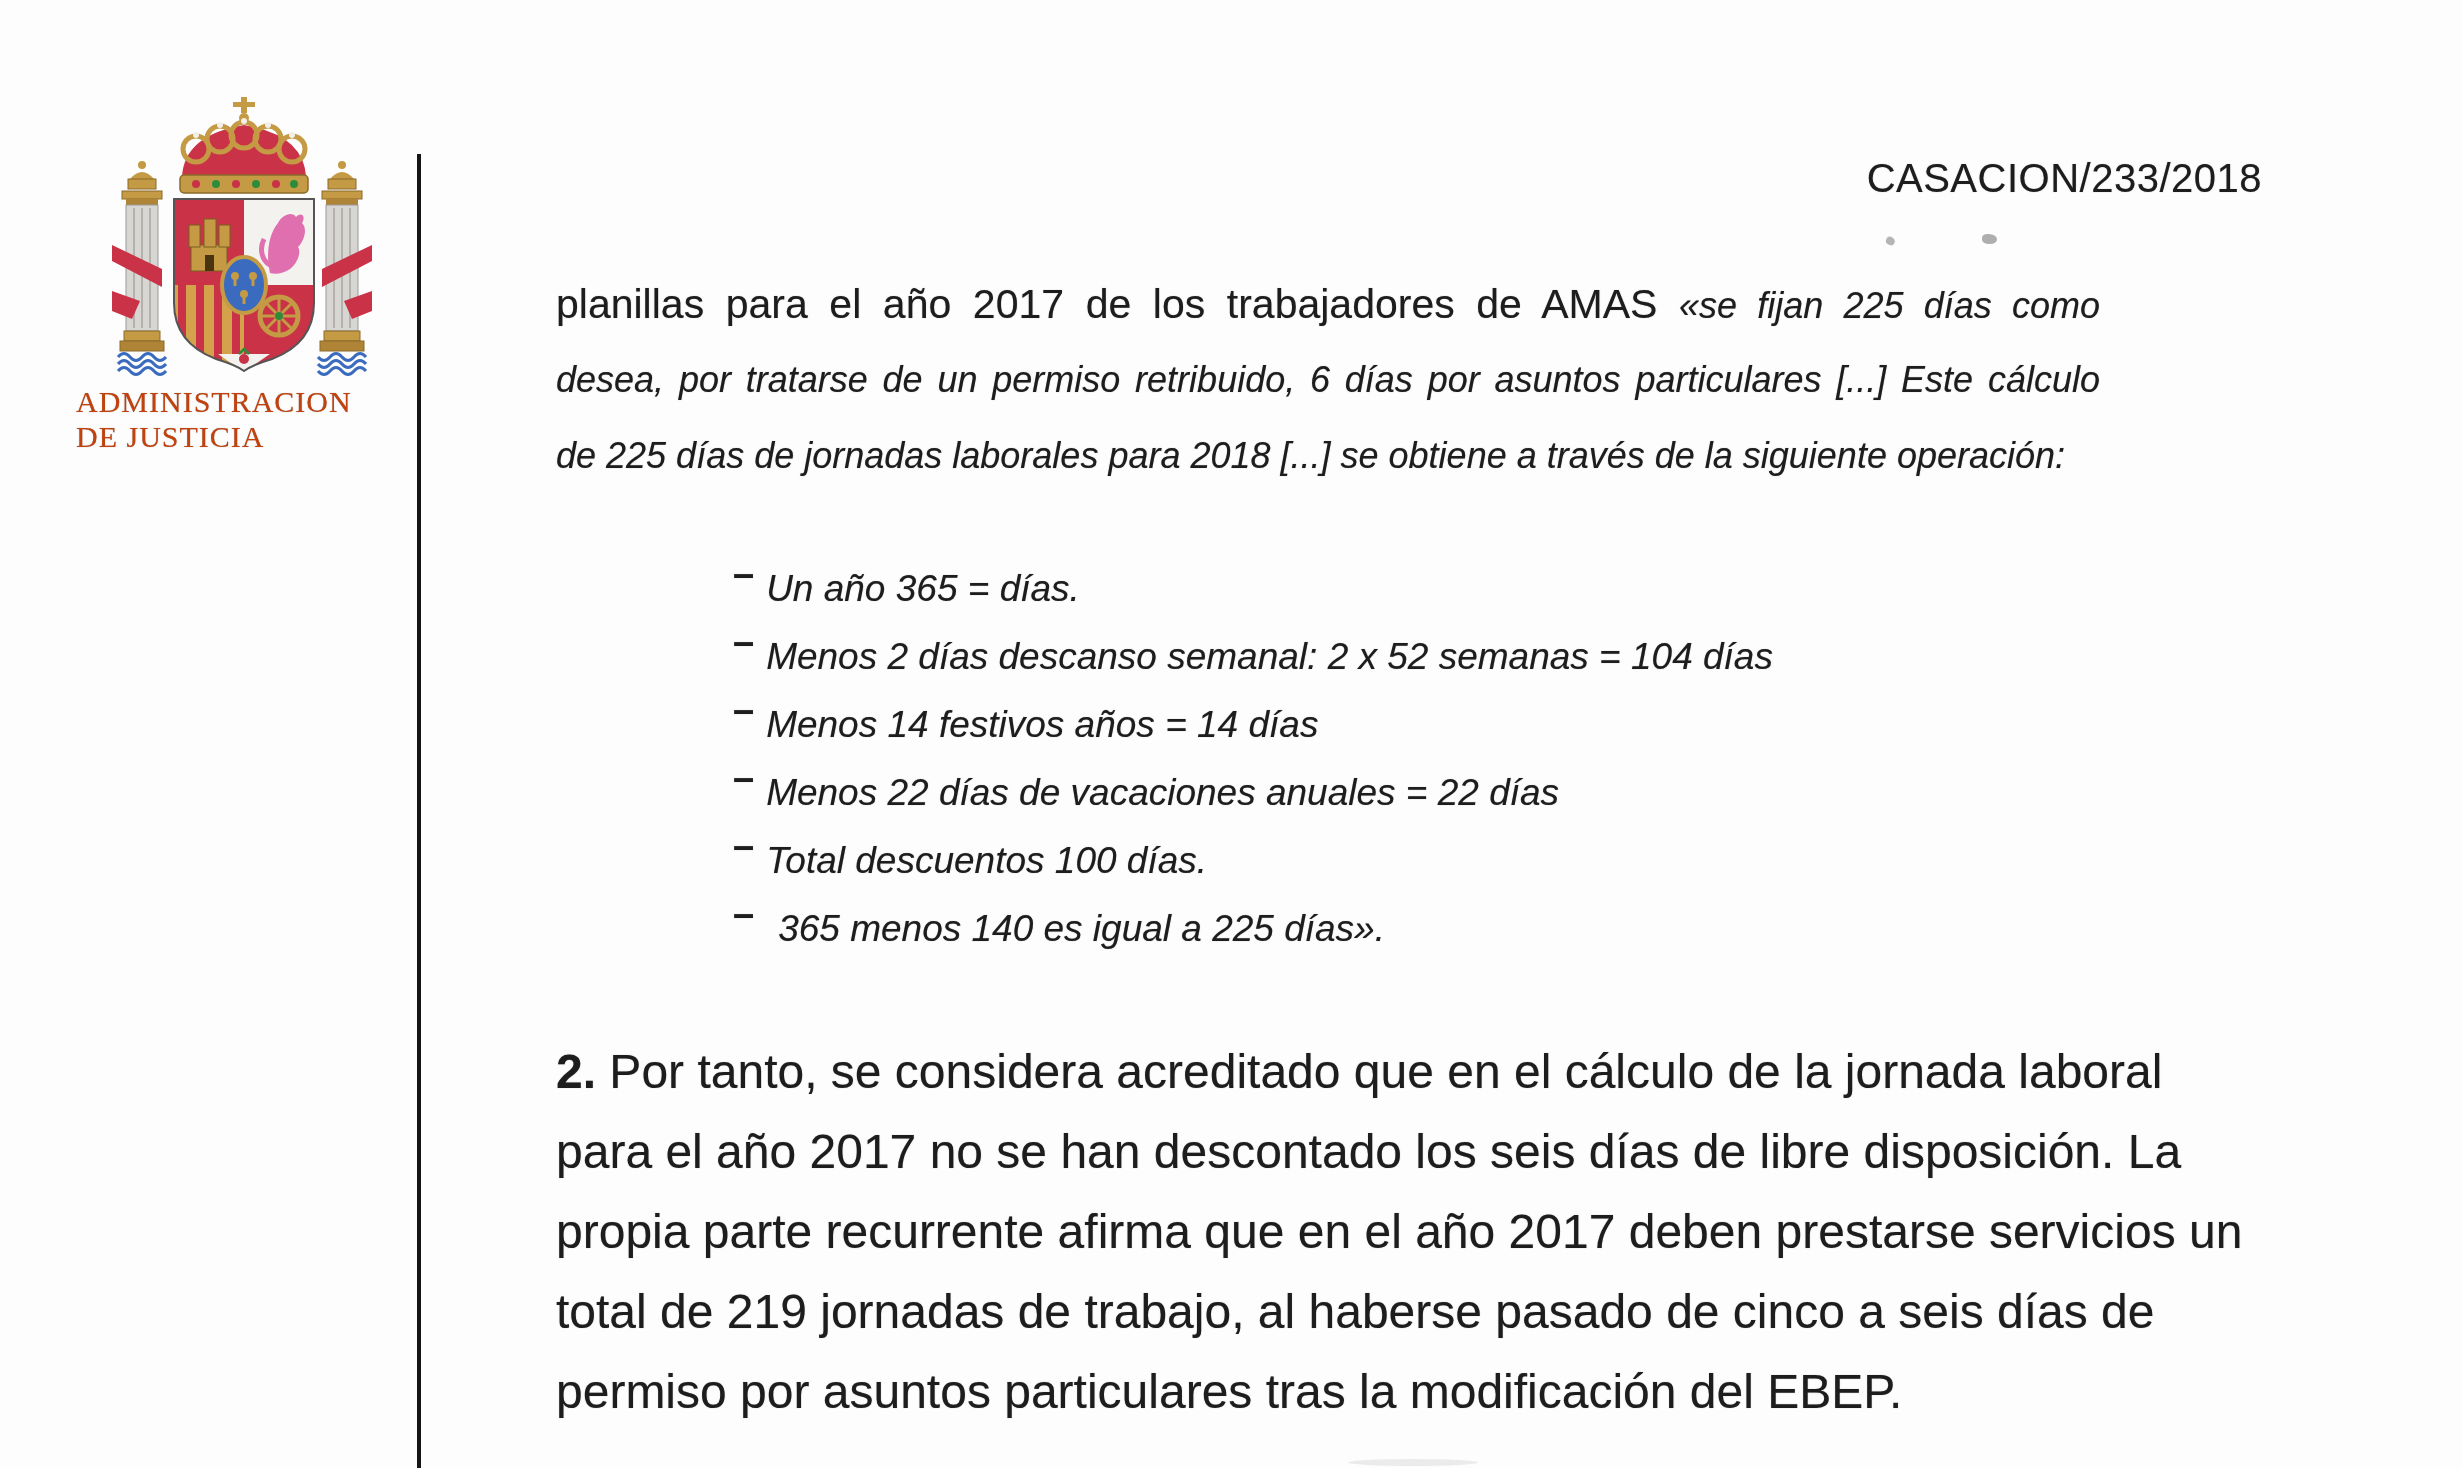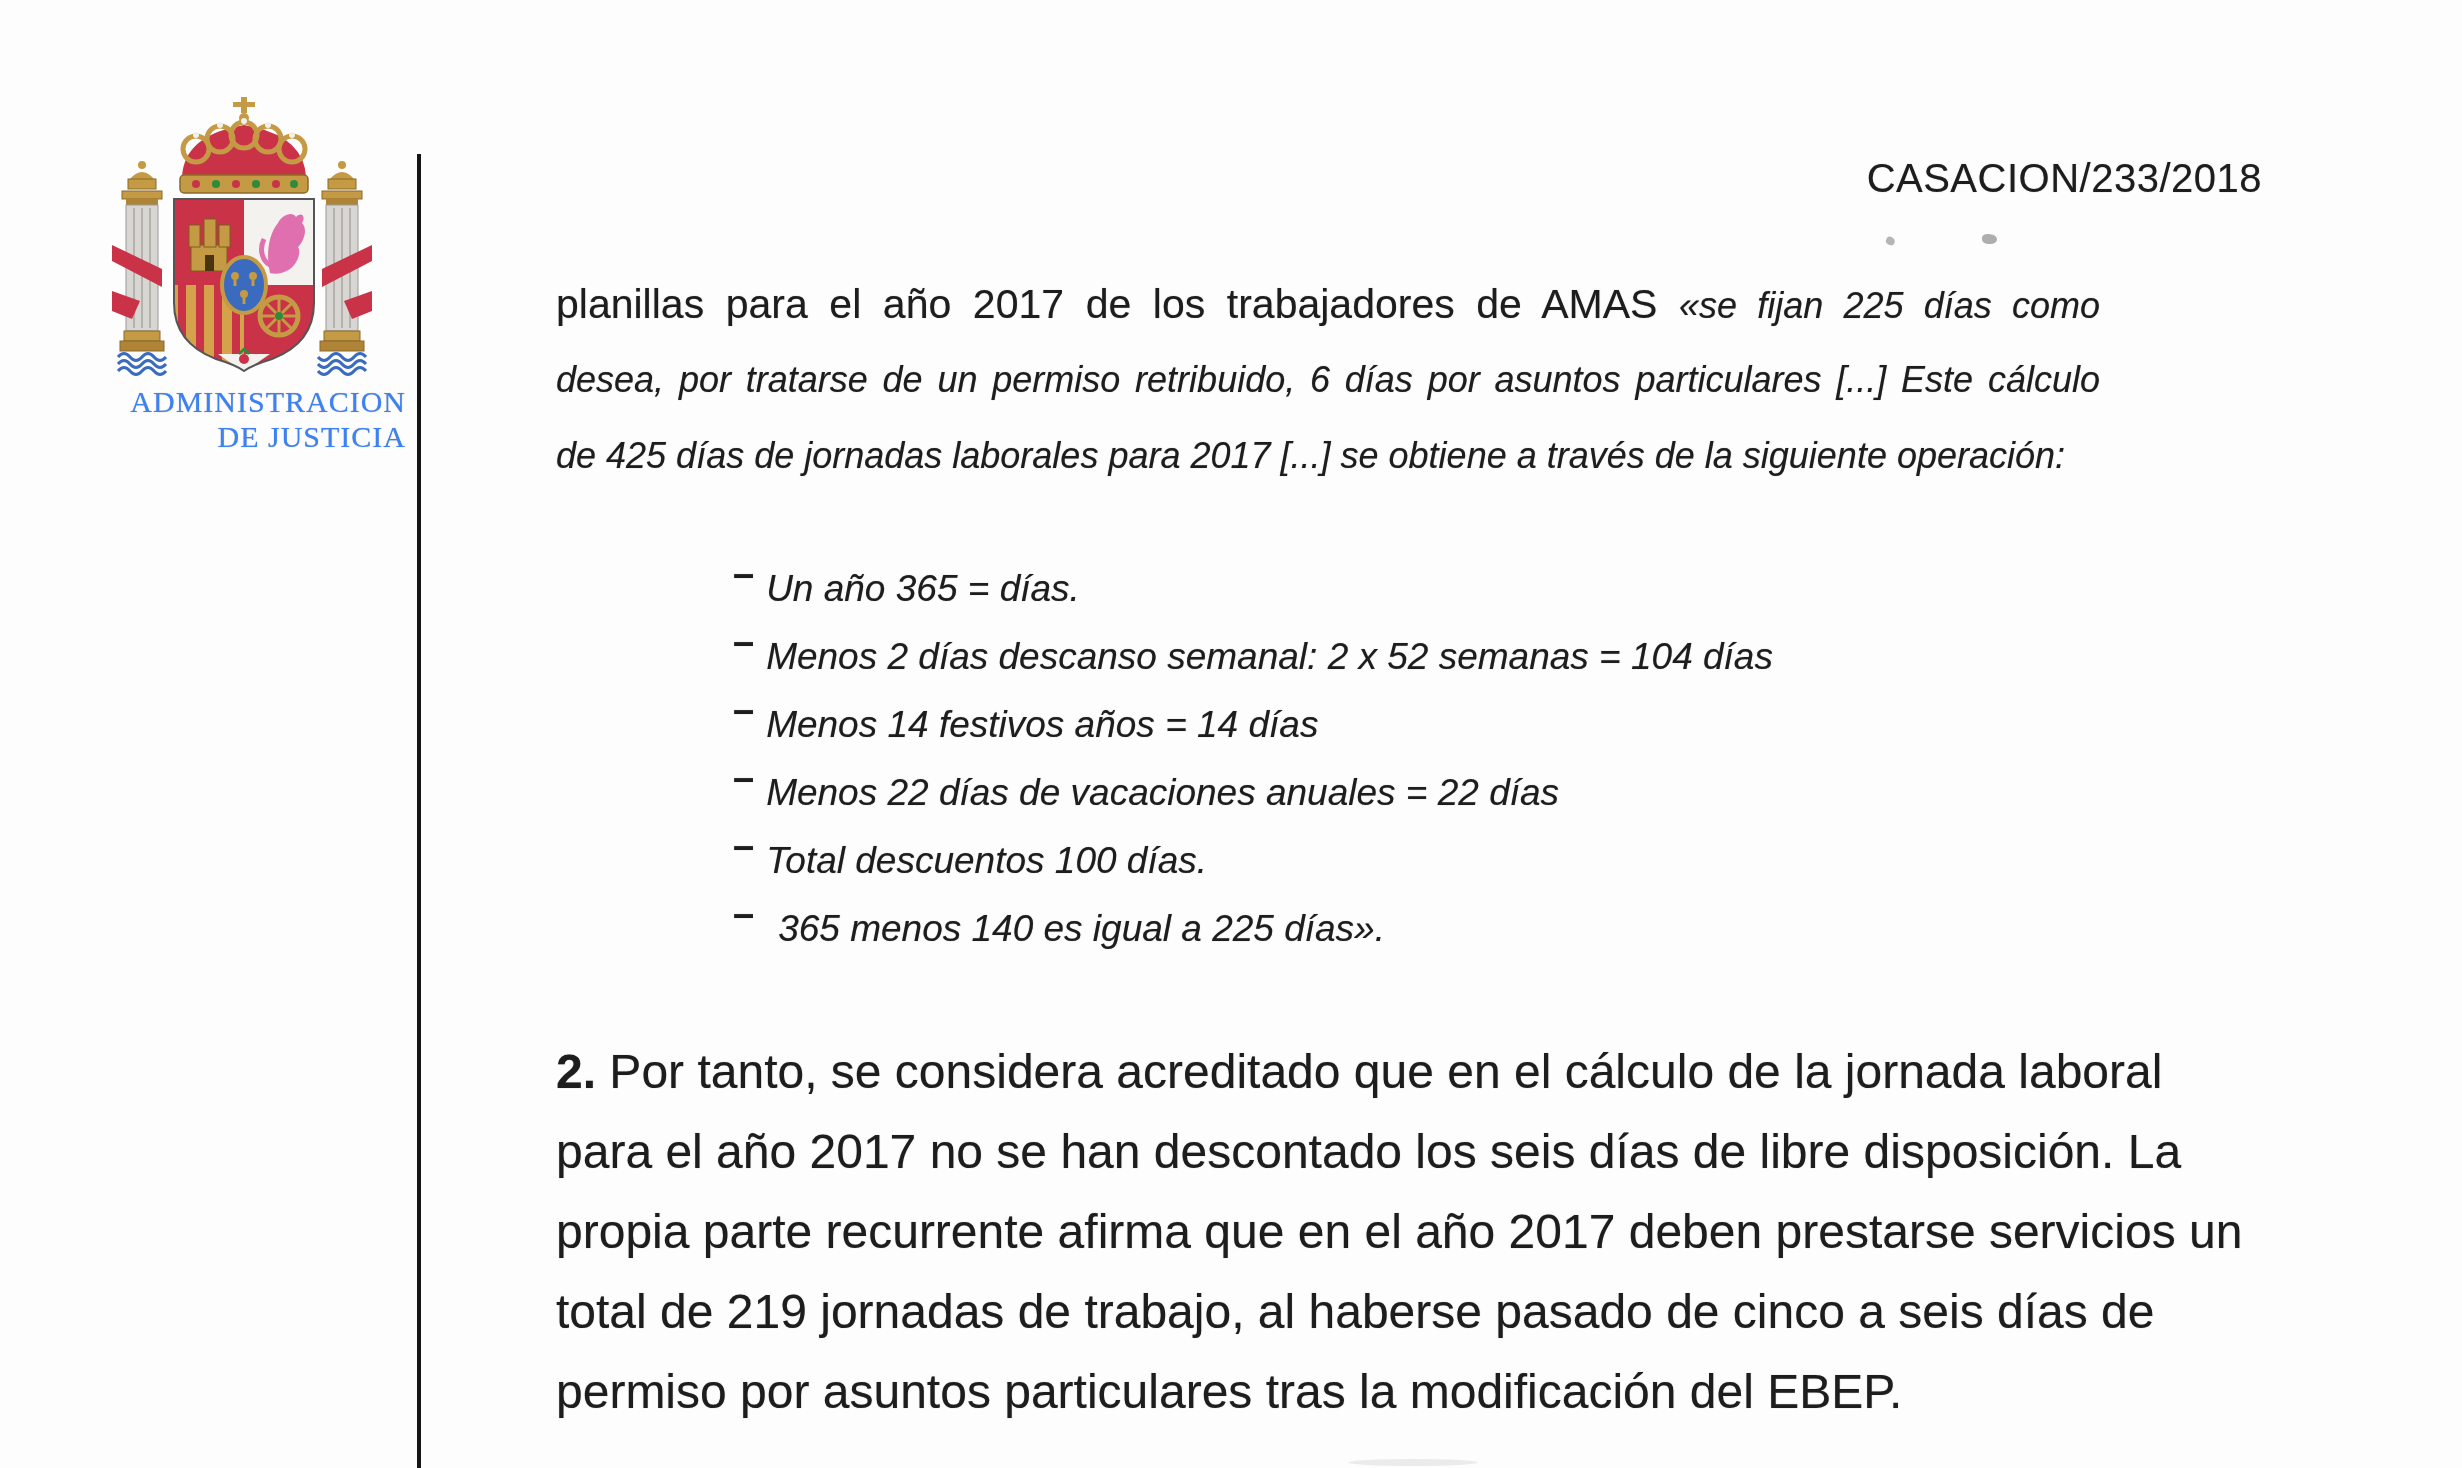--- a/index.html
+++ b/index.html
@@ -9,25 +9,25 @@
     background:#fdfdfd;
     overflow:hidden;
     font-family:"Liberation Sans","DejaVu Sans",sans-serif;
     color:#1d1d1d;
   }
   .ink{ text-shadow:0 0 1px rgba(40,40,40,.45); }
 
   
   .crest{ position:absolute; left:112px; top:94px; width:260px; height:282px; }
   .org{
-    position:absolute; left:96px; top:384px; width:310px;
-    text-align:right;
+    position:absolute; left:76px; top:384px; width:310px;
+    text-align:left;
     font-family:"Liberation Serif","DejaVu Serif",serif;
     font-size:30px; line-height:35px; letter-spacing:1px;
-    color:#3b82f6;
+    color:#c2410c;
   }
   .vline{
     position:absolute; left:417px; top:154px;
     width:4px; height:1314px; background:#151515;
   }
 
   
   .case-ref{
     position:absolute; top:156px; left:1700px; width:562px;
     text-align:right; font-size:40px; letter-spacing:.5px;
@@ -171,21 +171,21 @@
   <div class="vline"></div>
 
   <div class="case-ref ink">CASACION/233/2018</div>
   <div class="artifact a1"></div>
   <div class="artifact a2"></div>
   <div class="artifact a3"></div>
 
   <div class="block qblock ink">
     <div class="q-line jline"><span>planillas para el año 2017 de los trabajadores de AMAS </span><span class="it">«se fijan 225 días como</span></div>
     <div class="q-line jline it">desea, por tratarse de un permiso retribuido, 6 días por asuntos particulares [...] Este cálculo</div>
-    <div class="q-line it">de 425 días de jornadas laborales para 2017 [...] se obtiene a través de la siguiente operación:</div>
+    <div class="q-line it">de 225 días de jornadas laborales para 2018 [...] se obtiene a través de la siguiente operación:</div>
   </div>
 
   <div class="block lblock ink">
     <div class="c-item"><span class="dash">–</span><span class="txt">Un año 365 = días.</span></div>
     <div class="c-item"><span class="dash">–</span><span class="txt">Menos 2 días descanso semanal: 2 x 52 semanas = 104 días</span></div>
     <div class="c-item"><span class="dash">–</span><span class="txt">Menos 14 festivos años = 14 días</span></div>
     <div class="c-item"><span class="dash">–</span><span class="txt">Menos 22 días de vacaciones anuales = 22 días</span></div>
     <div class="c-item"><span class="dash">–</span><span class="txt">Total descuentos 100 días.</span></div>
     <div class="c-item"><span class="dash">–</span><span class="txt">365 menos 140 es igual a 225 días».</span></div>
   </div>

